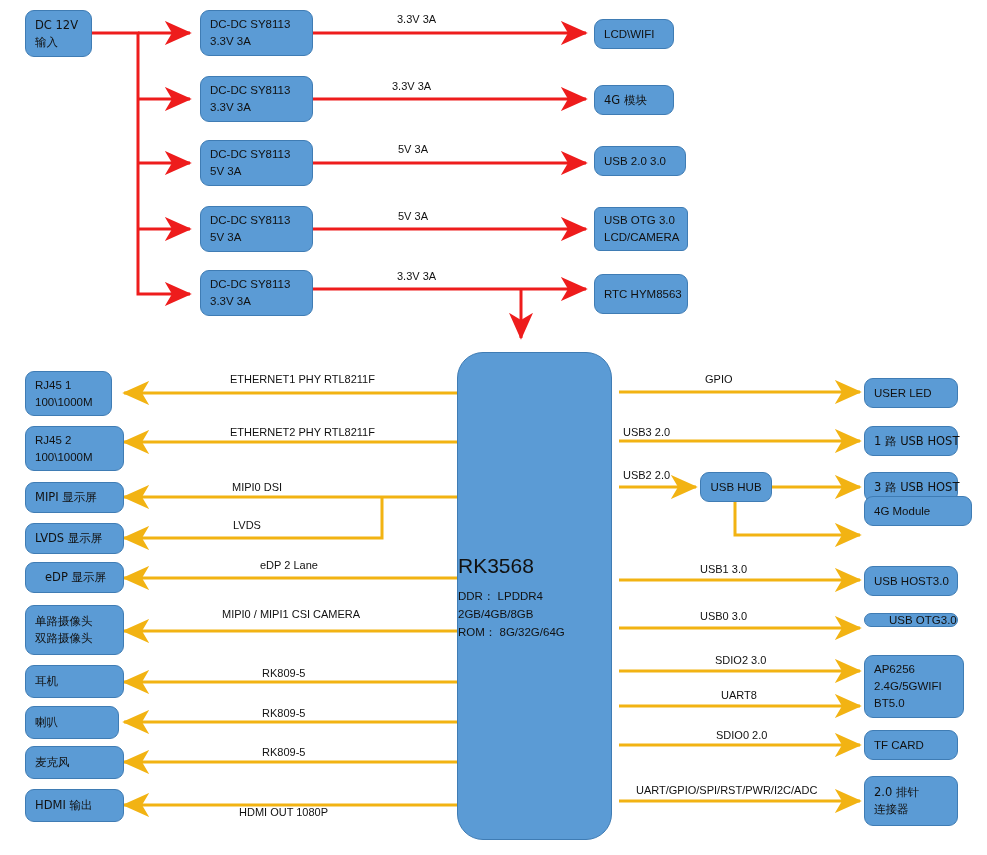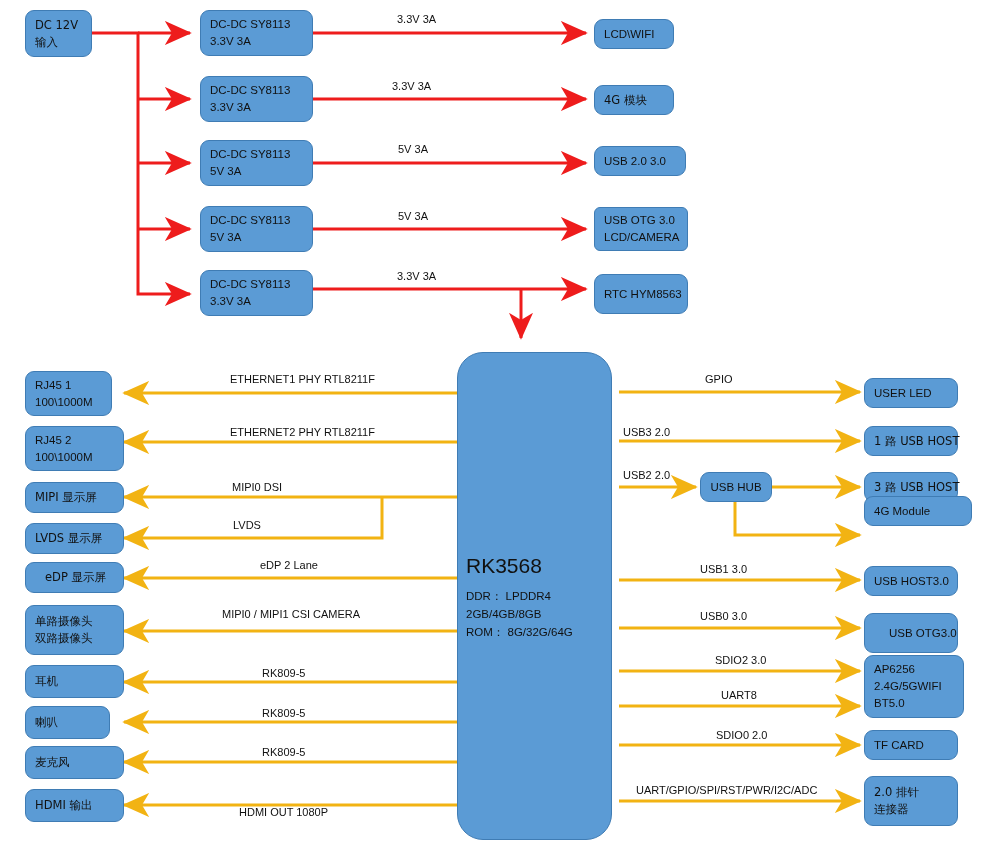--- a/index.html
+++ b/index.html
@@ -9,21 +9,21 @@
   svg#wires{position:absolute;left:0;top:0;width:987px;height:855px;}
   .box{position:absolute;box-sizing:border-box;
        background:#5B9BD5;border:1px solid #3F7CB4;border-radius:9px;
        color:#111111;display:flex;flex-direction:column;
        justify-content:center;padding:0 9px;}
   .box .ln{font-size:11.5px;line-height:17px;white-space:nowrap;}
   .box.cn .ln{font-family:"DejaVu Sans",sans-serif;}
   .cpu{position:absolute;box-sizing:border-box;background:#5B9BD5;
        border:1px solid #3F7CB4;border-radius:26px;
        display:flex;flex-direction:column;justify-content:center;
-       padding:0 8px;color:#111111;}
+       padding:0 0;color:#111111;}
   .cpu .title{font-size:21px;line-height:30px;margin-bottom:6px;}
   .cpu .sub{font-size:11.5px;line-height:18px;white-space:nowrap;}
   .wlabel{position:absolute;font-size:11px;color:#111111;
           white-space:nowrap;line-height:13px;}
 </style>
 </head>
 <body>
 
 <div id="stage">
   <svg id="wires" viewBox="0 0 987 855">
@@ -151,21 +151,21 @@
   <div class="box cn" style="left:25px;top:562px;width:99px;height:31px;padding-left:19px;">
     <span class="ln">eDP 显示屏</span>
   </div>
   <div class="box cn" style="left:25px;top:605px;width:99px;height:50px;">
     <span class="ln">单路摄像头</span>
     <span class="ln">双路摄像头</span>
   </div>
   <div class="box cn" style="left:25px;top:665px;width:99px;height:33px;">
     <span class="ln">耳机</span>
   </div>
-  <div class="box cn" style="left:25px;top:706px;width:85px;height:33px;">
+  <div class="box cn" style="left:25px;top:706px;width:94px;height:33px;">
     <span class="ln">喇叭</span>
   </div>
   <div class="box cn" style="left:25px;top:746px;width:99px;height:33px;">
     <span class="ln">麦克风</span>
   </div>
   <div class="box cn" style="left:25px;top:789px;width:99px;height:33px;">
     <span class="ln">HDMI 输出</span>
   </div>
 
   <div class="wlabel" style="left:230px;top:373px;">ETHERNET1 PHY RTL8211F</div>
@@ -187,21 +187,21 @@
   </div>
   <div class="box cn" style="left:864px;top:472px;width:94px;height:30px;">
     <span class="ln">3 路 USB HOST</span>
   </div>
   <div class="box" style="left:864px;top:496px;width:108px;height:30px;">
     <span class="ln">4G Module</span>
   </div>
   <div class="box" style="left:864px;top:566px;width:94px;height:30px;">
     <span class="ln">USB HOST3.0</span>
   </div>
-  <div class="box" style="left:864px;top:613px;width:94px;height:40px;padding-left:24px;">
+  <div class="box" style="left:864px;top:613px;width:94px;height:14px;padding-left:24px;">
     <span class="ln">USB OTG3.0</span>
   </div>
   <div class="box" style="left:864px;top:655px;width:100px;height:63px;">
     <span class="ln">AP6256</span>
     <span class="ln">2.4G/5GWIFI</span>
     <span class="ln">BT5.0</span>
   </div>
   <div class="box" style="left:864px;top:730px;width:94px;height:30px;">
     <span class="ln">TF CARD</span>
   </div>

